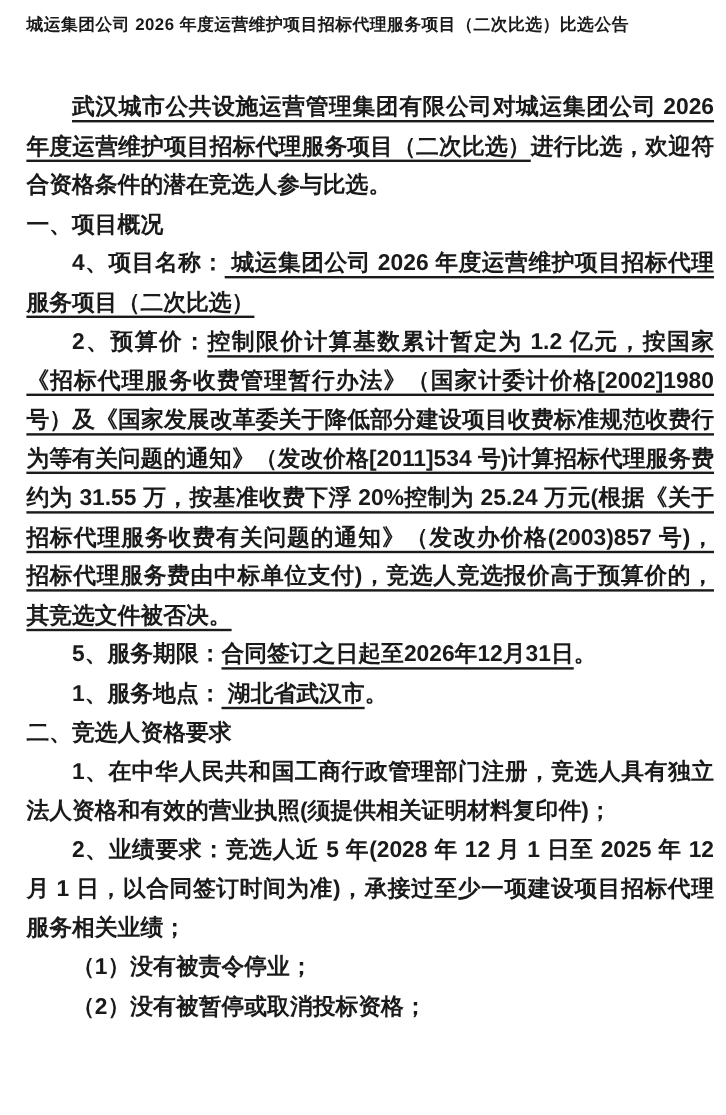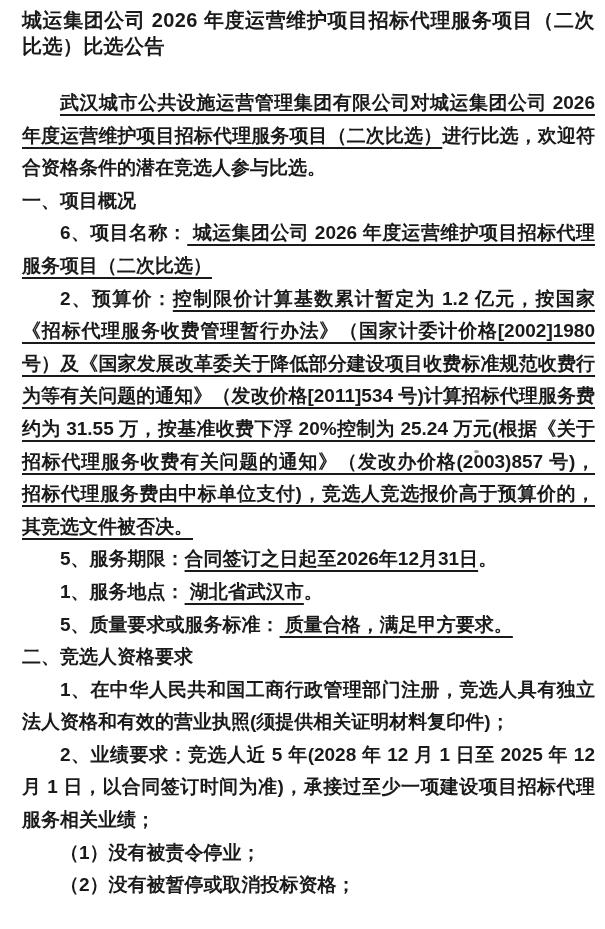--- a/index.html
+++ b/index.html
@@ -12,24 +12,24 @@
     font-weight: 700;
     color: #1a1a1a;
     position: relative;
   }
   .page {
     padding: 7px 10px 0 22px;
     box-sizing: border-box;
     width: 605px;
   }
   .doc-title {
-    font-size: 20px;
+    font-size: 14px;
     line-height: 26px;
     letter-spacing: 0.4px;
-    margin: 0 0 28px 0;
+    margin: 0 0 41px 0;
     text-align: justify;
   }
   p.line {
     font-size: 19px;
     line-height: 32.6px;
     margin: 0;
     text-align: justify;
     word-break: break-all;
   }
   .indent { text-indent: 2em; }
@@ -53,29 +53,28 @@
 <body>
 
 <div class="page">
 
   <div class="doc-title">城运集团公司 2026 年度运营维护项目招标代理服务项目（二次比选）比选公告</div>
 
   <p class="line indent"><span class="u">武汉城市公共设施运营管理集团有限公司对城运集团公司 2026 年度运营维护项目招标代理服务项目（二次比选）</span><span>进行比选，欢迎符合资格条件的潜在竞选人参与比选。</span></p>
 
   <p class="line heading">一、项目概况</p>
 
-  <p class="line indent"><span>6、项目名称：</span><span class="u"> 城运集团公司 2026 年度运营维护项目招标代理服务项目（二次比选） </span><span></span></p>
+  <p class="line indent"><span>4、项目名称：</span><span class="u"> 城运集团公司 2026 年度运营维护项目招标代理服务项目（二次比选） </span><span></span></p>
 
   <p class="line indent"><span>2、预算价：</span><span class="u">控制限价计算基数累计暂定为 1.2 亿元，按国家《招标代理服务收费管理暂行办法》（国家计委计价格[2002]1980 号）及《国家发展改革委关于降低部分建设项目收费标准规范收费行为等有关问题的通知》（发改价格[2011]534 号)计算招标代理服务费约为 31.55 万，按基准收费下浮 20%控制为 25.24 万元(根据《关于招标代理服务收费有关问题的通知》（发改办价格(2003)857 号)，招标代理服务费由中标单位支付)，竞选人竞选报价高于预算价的，其竞选文件被否决。 </span><span></span></p>
 
   <p class="line indent"><span>5、服务期限：</span><span class="u">合同签订之日起至2026年12月31日</span><span>。</span></p>
 
   <p class="line indent"><span>1、服务地点：</span><span class="u"> 湖北省武汉市</span><span>。</span></p>
 
-  <p class="line indent"><span>5、质量要求或服务标准：</span><span class="u"> 质量合格，满足甲方要求。 </span><span></span></p>
 
   <p class="line heading">二、竞选人资格要求</p>
 
   <p class="line indent">1、在中华人民共和国工商行政管理部门注册，竞选人具有独立法人资格和有效的营业执照(须提供相关证明材料复印件)；</p>
   <p class="line indent">2、业绩要求：竞选人近 5 年(2028 年 12 月 1 日至 2025 年 12 月 1 日，以合同签订时间为准)，承接过至少一项建设项目招标代理服务相关业绩；</p>
   <p class="line indent">（1）没有被责令停业；</p>
   <p class="line indent">（2）没有被暂停或取消投标资格；</p>
 
 </div>
 

